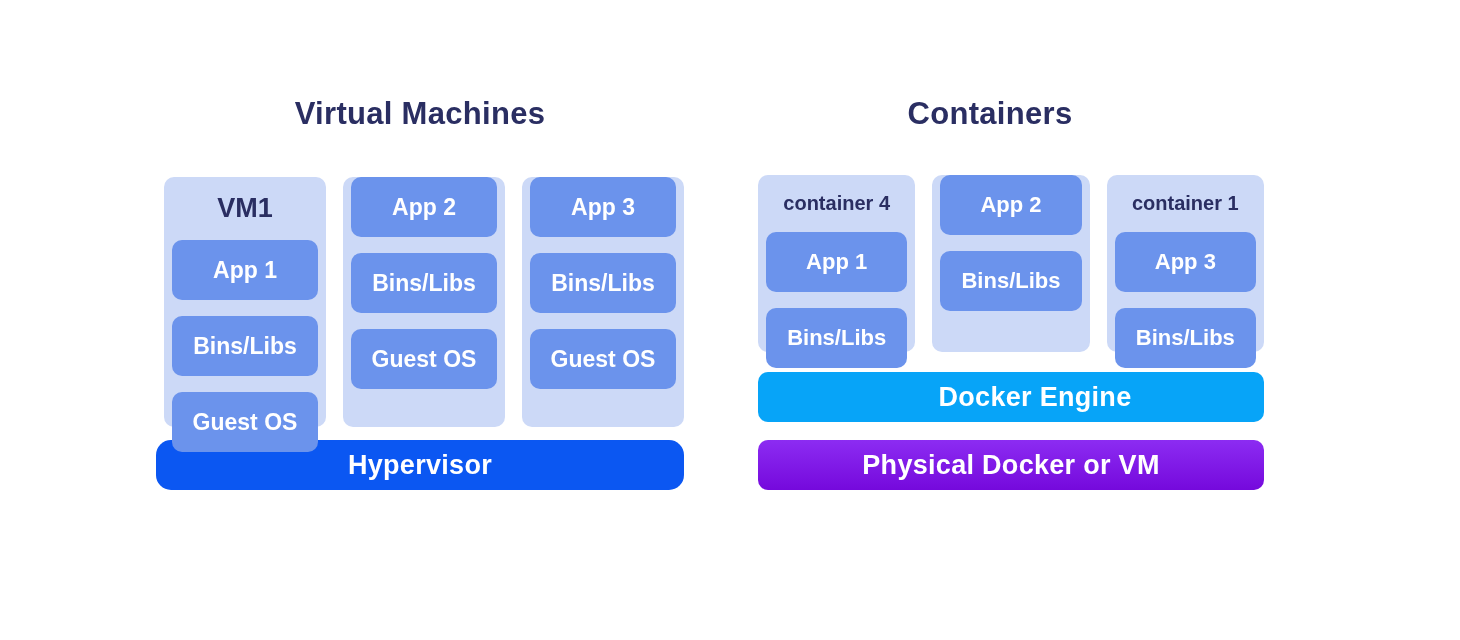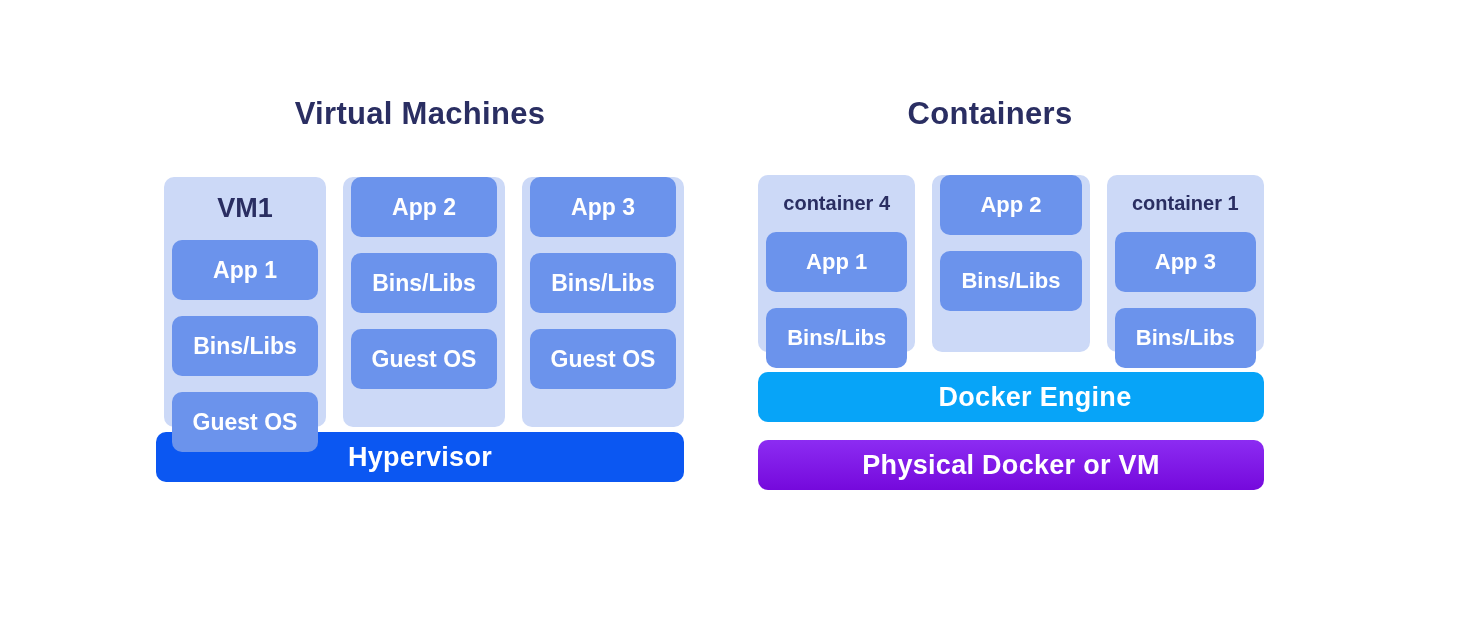--- a/index.html
+++ b/index.html
@@ -74,21 +74,21 @@
     color: var(--bar-text, #ffffff);
     font-size: 27px;
     font-weight: 700;
     letter-spacing: 0.3px;
     white-space: nowrap;
   }
   .bar-blue   { background: var(--bar-blue, #0b57f2); }
   .bar-cyan   { background: var(--bar-cyan, #07a4f8); padding-left: 48px; }
   .bar-purple { background: linear-gradient(180deg, var(--bar-purple-top, #8c2cf2), var(--bar-purple-bottom, #7509dc)); }
 
-  .col-vm .bar-blue   { margin-top: 5px; }
+  .col-vm .bar-blue   { margin-top: 13px; border-radius: 15px; }
   .col-vm .bar-purple { margin-top: 18px; }
   .col-ct .bar-cyan   { margin-top: 20px; }
   .col-ct .bar-blue   { margin-top: 18px; }
   .col-ct .bar-purple { margin-top: 18px; }
 </style>
 </head>
 <body>
 
 <div class="canvas">
 

